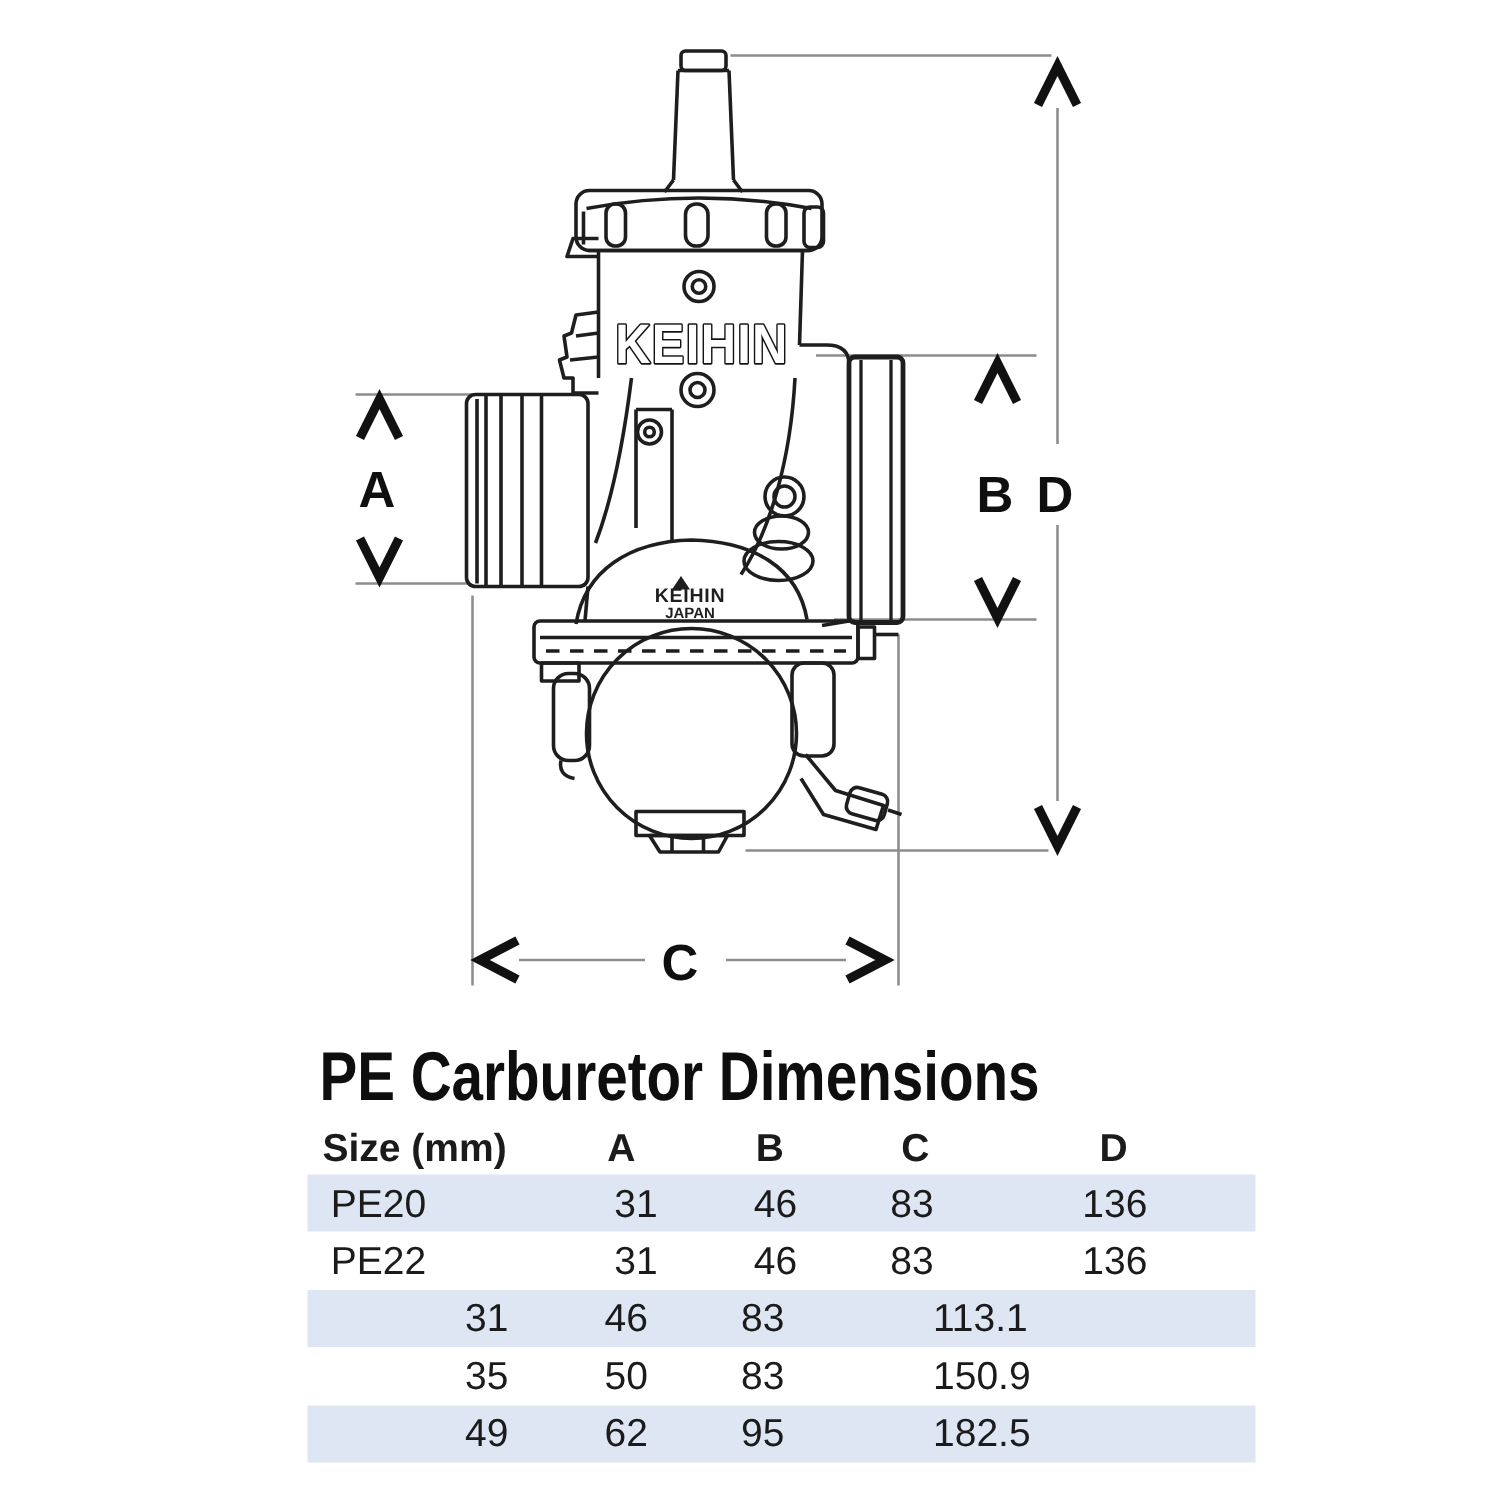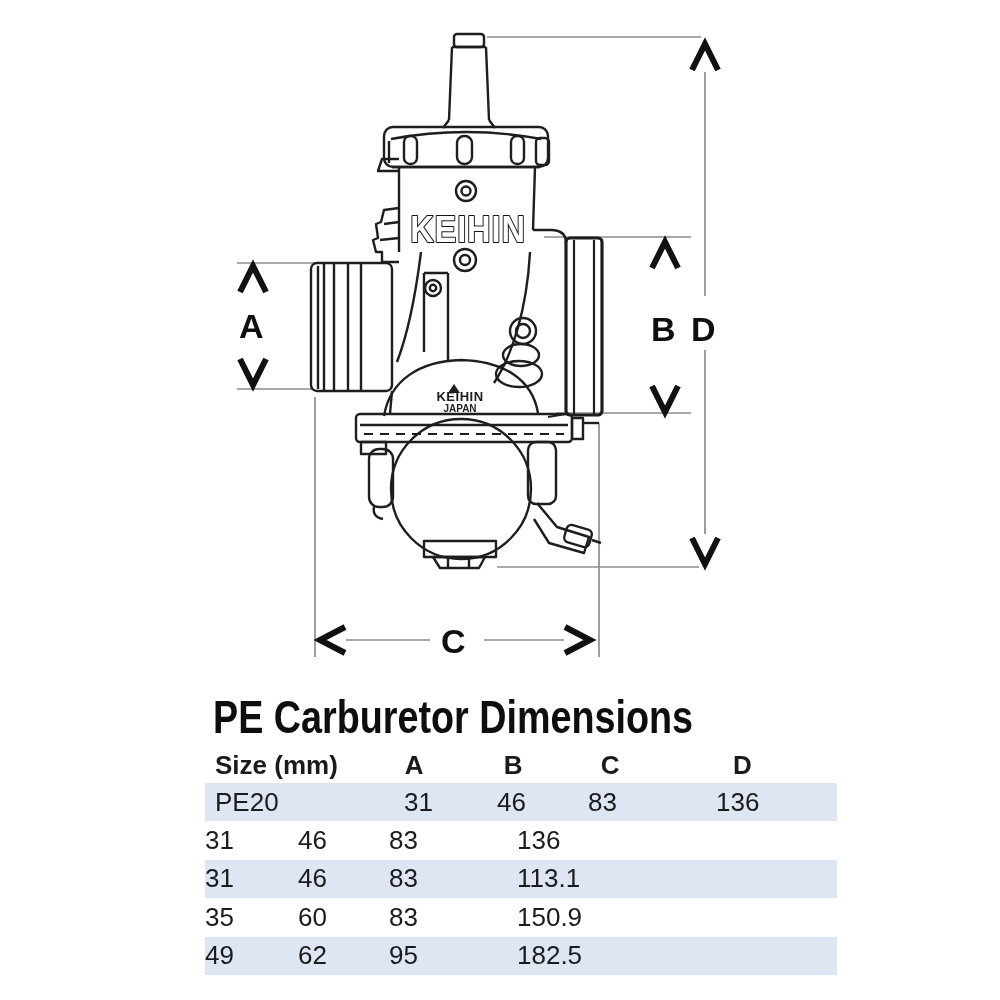--- a/index.html
+++ b/index.html
@@ -6,21 +6,21 @@
   body{width:1000px;height:1000px;position:relative;overflow:hidden;
        font-family:"Liberation Sans",sans-serif;color:#1b1b1b;}
   .diagram-wrap{position:absolute;left:0;top:0;width:1000px;height:688px;}
   svg text{font-family:"Liberation Sans",sans-serif;}
   .dim-label{font-size:34px;font-weight:bold;fill:#0f0f0f;}
   .page-title{position:absolute;left:213px;top:690px;font-size:46px;font-weight:bold;
       color:#0e0e0e;transform:scaleX(.82);transform-origin:left top;
       letter-spacing:0px;white-space:nowrap;}
   .dim-table{position:absolute;left:205px;top:748px;width:632px;font-size:26px;}
   .t-head{display:flex;height:35px;align-items:center;font-weight:bold;gap:11px;}
-  .t-row{display:flex;height:38.4px;align-items:center;font-weight:normal;}
+  .t-row{display:flex;height:38.4px;align-items:center;font-weight:normal;justify-content:center;}
   .t-row.striped{background:var(--stripe,#dfe6f3);}
   .c0{width:189px;padding-left:10px;box-sizing:content-box;}
   .c1{width:93px;}
   .c2{width:91px;}
   .c3{width:128px;}
   .c4{width:110px;}
 </style>
 </head>
 <body>
 
@@ -169,34 +169,35 @@
   </div>
 
   <div class="t-row striped">
     <div class="c0">PE20</div>
     <div class="c1">31</div>
     <div class="c2">46</div>
     <div class="c3">83</div>
     <div class="c4">136</div>
   </div>
   <div class="t-row">
+    <div class="c0">PE22</div>
     <div class="c1">31</div>
     <div class="c2">46</div>
     <div class="c3">83</div>
     <div class="c4">136</div>
   </div>
   <div class="t-row striped">
     <div class="c1">31</div>
     <div class="c2">46</div>
     <div class="c3">83</div>
     <div class="c4">113.1</div>
   </div>
   <div class="t-row">
     <div class="c1">35</div>
-    <div class="c2">60</div>
+    <div class="c2">50</div>
     <div class="c3">83</div>
     <div class="c4">150.9</div>
   </div>
   <div class="t-row striped">
     <div class="c1">49</div>
     <div class="c2">62</div>
     <div class="c3">95</div>
     <div class="c4">182.5</div>
   </div>
 </div>

